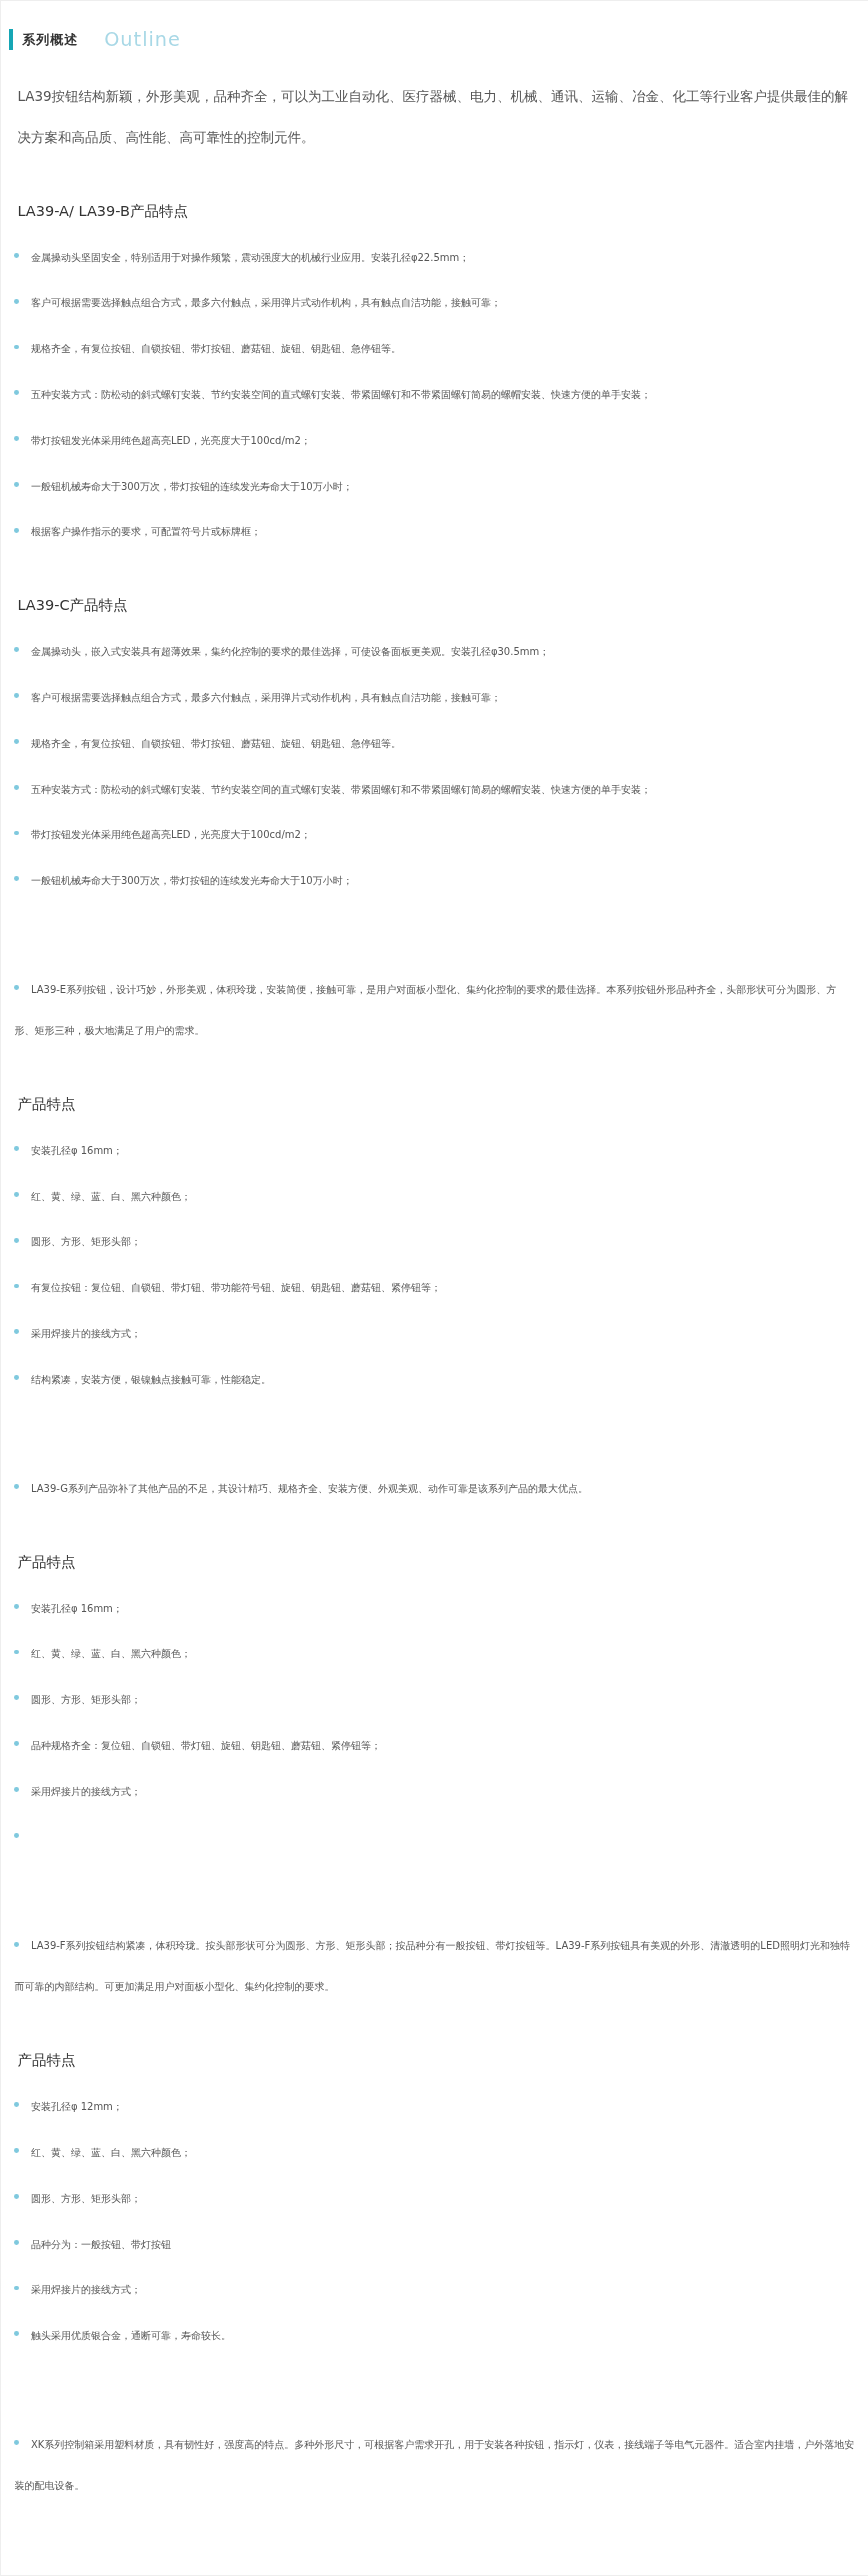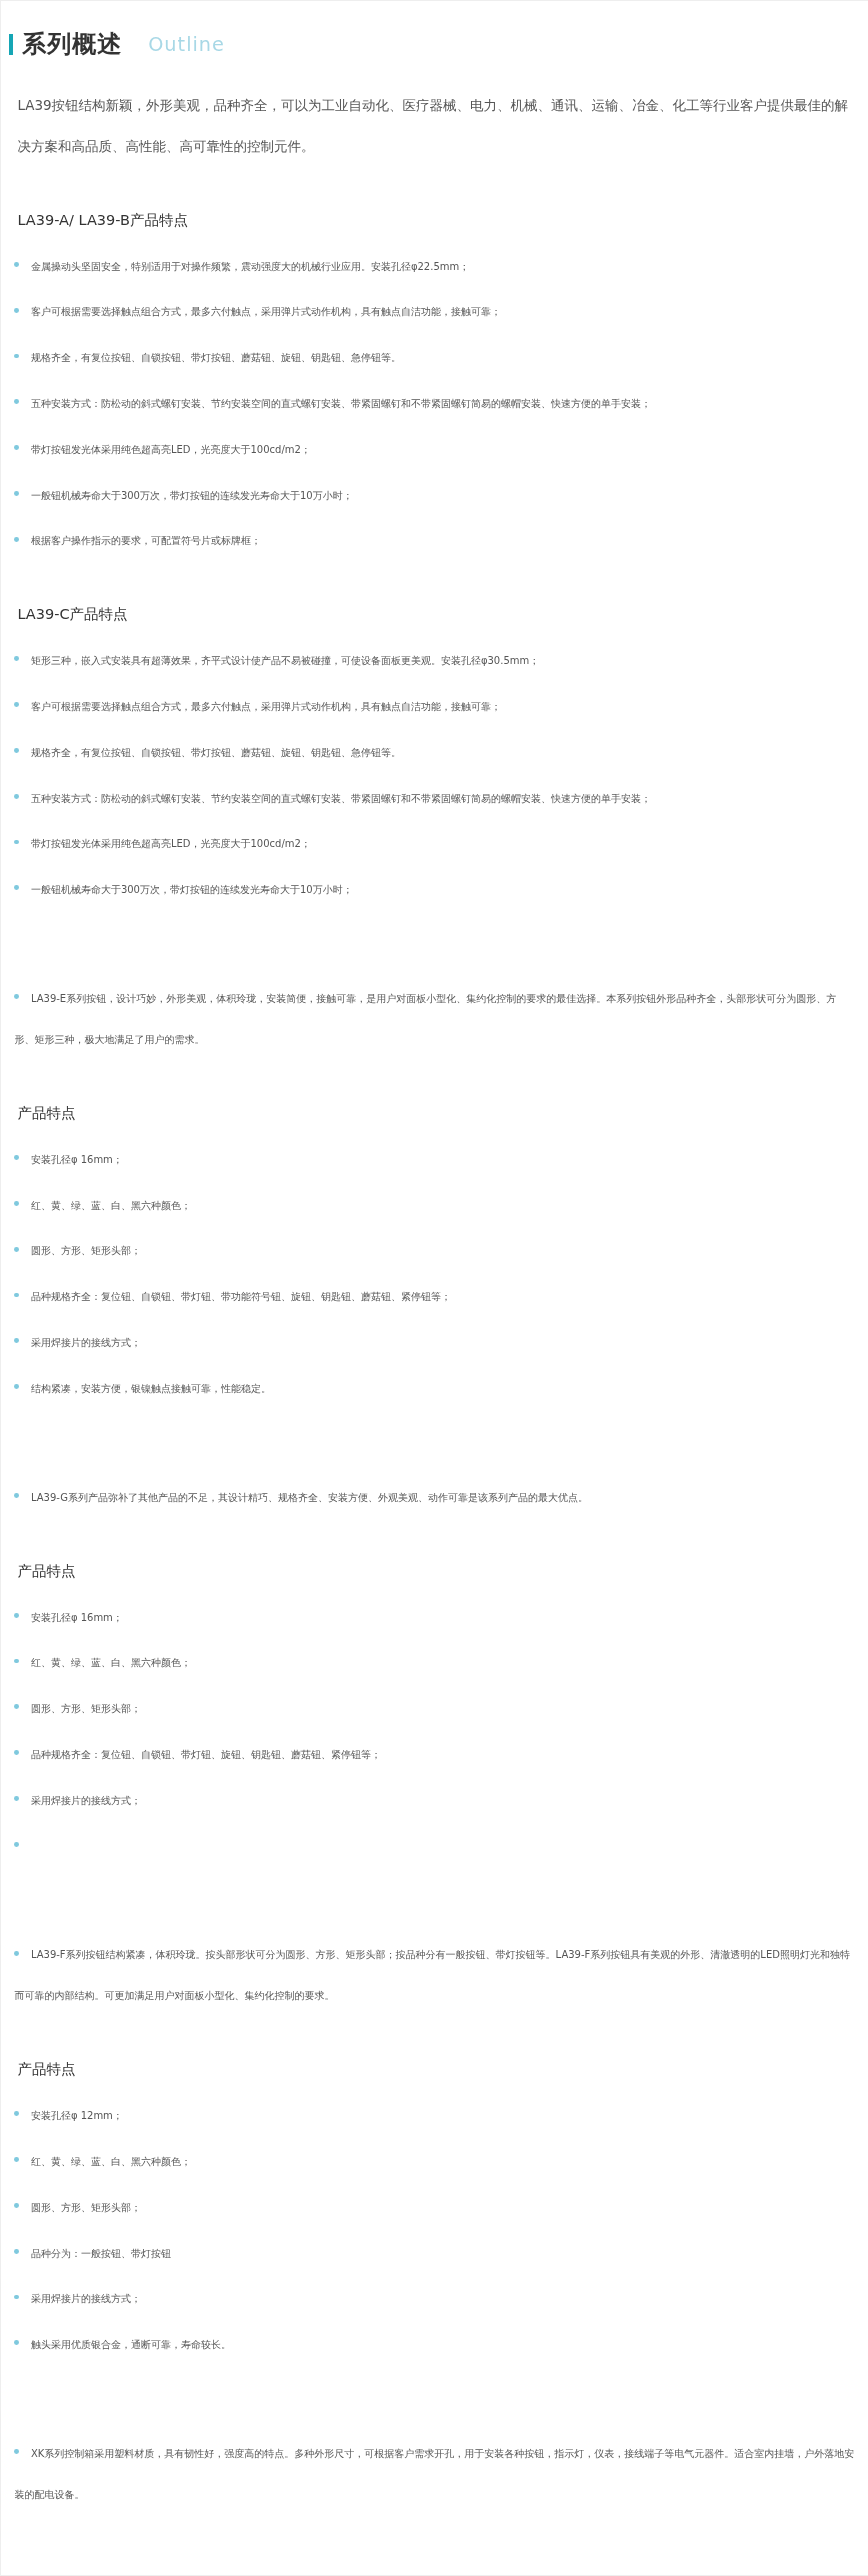--- a/index.html
+++ b/index.html
@@ -31,21 +31,21 @@
     margin:0 0 5.8px 0;
   }
   .accent-bar{
     display:inline-block;
     width:4.8px;
     height:21px;
     background:var(--accent);
     margin-right:8.7px;
   }
   .title-cn{
-    font-size:24px;
+    font-size:13px;
     font-weight:700;
     color:var(--heading);
     letter-spacing:1px;
   }
   .title-en{
     font-size:19.3px;
     color:var(--title-en);
     margin-left:26px;
     letter-spacing:1px;
   }
@@ -100,34 +100,34 @@
         <p class="bullet"><span class="dot"></span><span class="txt">金属操动头坚固安全，特别适用于对操作频繁，震动强度大的机械行业应用。安装孔径φ22.5mm；</span></p>
         <p class="bullet"><span class="dot"></span><span class="txt">客户可根据需要选择触点组合方式，最多六付触点，采用弹片式动作机构，具有触点自洁功能，接触可靠；</span></p>
         <p class="bullet"><span class="dot"></span><span class="txt">规格齐全，有复位按钮、自锁按钮、带灯按钮、蘑菇钮、旋钮、钥匙钮、急停钮等。</span></p>
         <p class="bullet"><span class="dot"></span><span class="txt">五种安装方式：防松动的斜式螺钉安装、节约安装空间的直式螺钉安装、带紧固螺钉和不带紧固螺钉简易的螺帽安装、快速方便的单手安装；</span></p>
         <p class="bullet"><span class="dot"></span><span class="txt">带灯按钮发光体采用纯色超高亮LED，光亮度大于100cd/m2；</span></p>
         <p class="bullet"><span class="dot"></span><span class="txt">一般钮机械寿命大于300万次，带灯按钮的连续发光寿命大于10万小时；</span></p>
         <p class="bullet"><span class="dot"></span><span class="txt">根据客户操作指示的要求，可配置符号片或标牌框；</span></p>
       </section>
       <section>
         <h3 class="section-heading">LA39-C产品特点</h3>
-        <p class="bullet"><span class="dot"></span><span class="txt">矩形三种，嵌入式安装具有超薄效果，齐平式设计使产品不易被碰撞，可使设备面板更美观。安装孔径φ30.5mm；</span></p>
+        <p class="bullet"><span class="dot"></span><span class="txt">金属操动头，嵌入式安装具有超薄效果，集约化控制的要求的最佳选择，可使设备面板更美观。安装孔径φ30.5mm；</span></p>
         <p class="bullet"><span class="dot"></span><span class="txt">客户可根据需要选择触点组合方式，最多六付触点，采用弹片式动作机构，具有触点自洁功能，接触可靠；</span></p>
         <p class="bullet"><span class="dot"></span><span class="txt">规格齐全，有复位按钮、自锁按钮、带灯按钮、蘑菇钮、旋钮、钥匙钮、急停钮等。</span></p>
         <p class="bullet"><span class="dot"></span><span class="txt">五种安装方式：防松动的斜式螺钉安装、节约安装空间的直式螺钉安装、带紧固螺钉和不带紧固螺钉简易的螺帽安装、快速方便的单手安装；</span></p>
         <p class="bullet"><span class="dot"></span><span class="txt">带灯按钮发光体采用纯色超高亮LED，光亮度大于100cd/m2；</span></p>
         <p class="bullet"><span class="dot"></span><span class="txt">一般钮机械寿命大于300万次，带灯按钮的连续发光寿命大于10万小时；</span></p>
       </section>
       <section>
         <p class="bullet lead"><span class="dot"></span><span class="txt">LA39-E系列按钮，设计巧妙，外形美观，体积玲珑，安装简便，接触可靠，是用户对面板小型化、集约化控制的要求的最佳选择。本系列按钮外形品种齐全，头部形状可分为圆形、方形、矩形三种，极大地满足了用户的需求。</span></p>
         <h3 class="section-heading">产品特点</h3>
         <p class="bullet"><span class="dot"></span><span class="txt">安装孔径φ 16mm；</span></p>
         <p class="bullet"><span class="dot"></span><span class="txt">红、黄、绿、蓝、白、黑六种颜色；</span></p>
         <p class="bullet"><span class="dot"></span><span class="txt">圆形、方形、矩形头部；</span></p>
-        <p class="bullet"><span class="dot"></span><span class="txt">品种规格齐全：复位钮、自锁钮、带灯钮、带功能符号钮、旋钮、钥匙钮、蘑菇钮、紧停钮等；</span></p>
+        <p class="bullet"><span class="dot"></span><span class="txt">有复位按钮：复位钮、自锁钮、带灯钮、带功能符号钮、旋钮、钥匙钮、蘑菇钮、紧停钮等；</span></p>
         <p class="bullet"><span class="dot"></span><span class="txt">采用焊接片的接线方式；</span></p>
         <p class="bullet"><span class="dot"></span><span class="txt">结构紧凑，安装方便，银镍触点接触可靠，性能稳定。</span></p>
       </section>
       <section>
         <p class="bullet lead"><span class="dot"></span><span class="txt">LA39-G系列产品弥补了其他产品的不足，其设计精巧、规格齐全、安装方便、外观美观、动作可靠是该系列产品的最大优点。</span></p>
         <h3 class="section-heading">产品特点</h3>
         <p class="bullet"><span class="dot"></span><span class="txt">安装孔径φ 16mm；</span></p>
         <p class="bullet"><span class="dot"></span><span class="txt">红、黄、绿、蓝、白、黑六种颜色；</span></p>
         <p class="bullet"><span class="dot"></span><span class="txt">圆形、方形、矩形头部；</span></p>
         <p class="bullet"><span class="dot"></span><span class="txt">品种规格齐全：复位钮、自锁钮、带灯钮、旋钮、钥匙钮、蘑菇钮、紧停钮等；</span></p>

